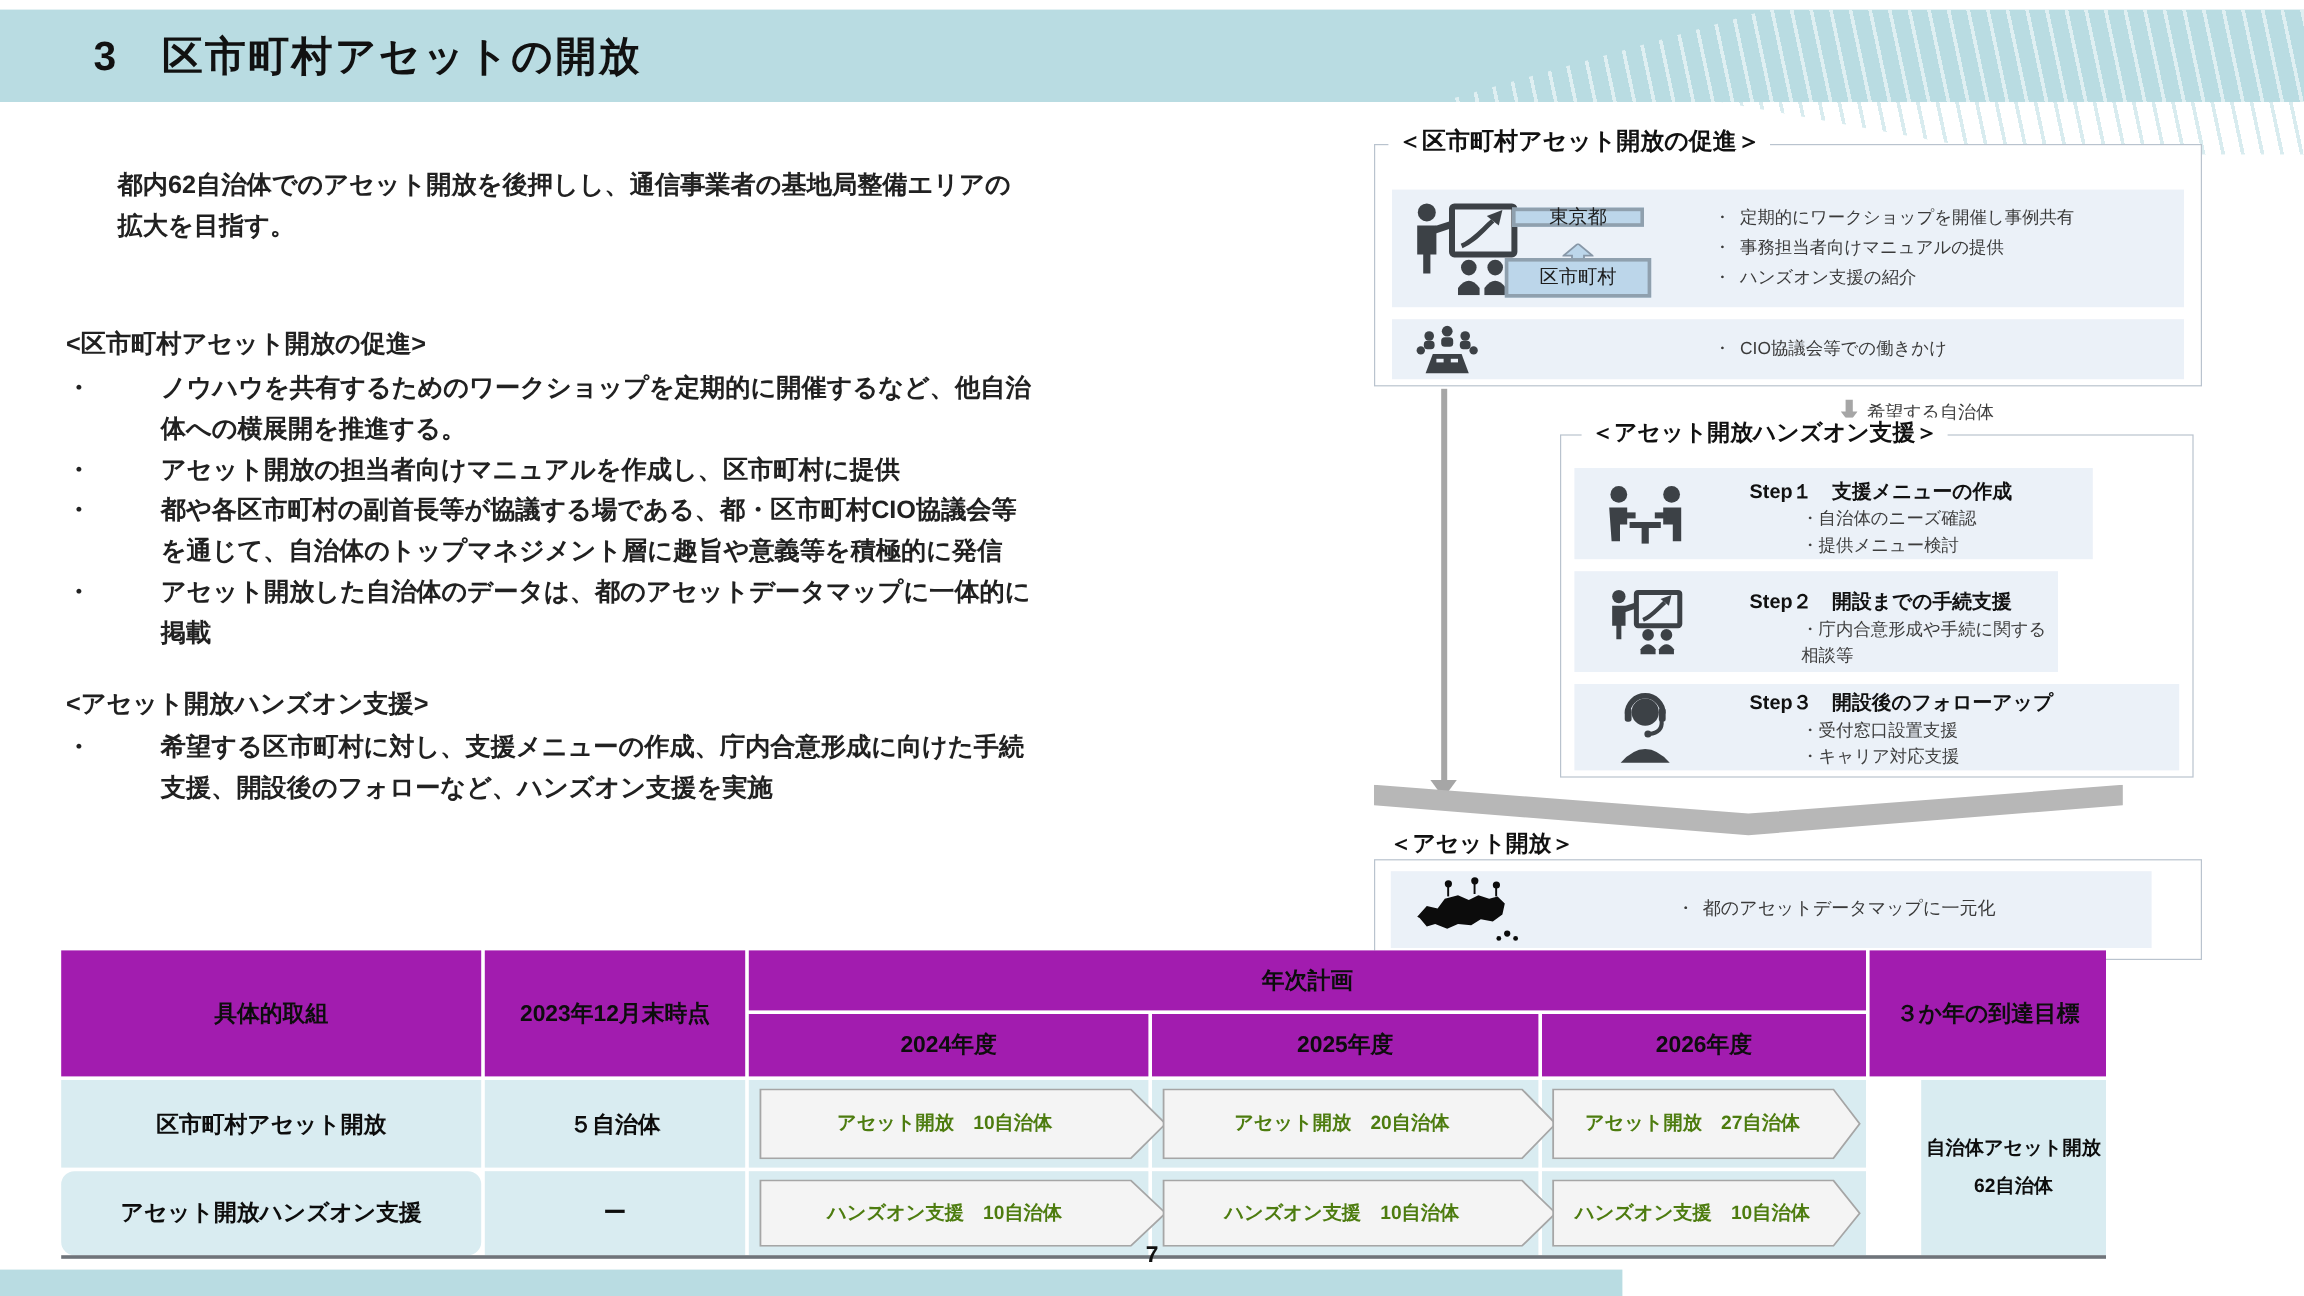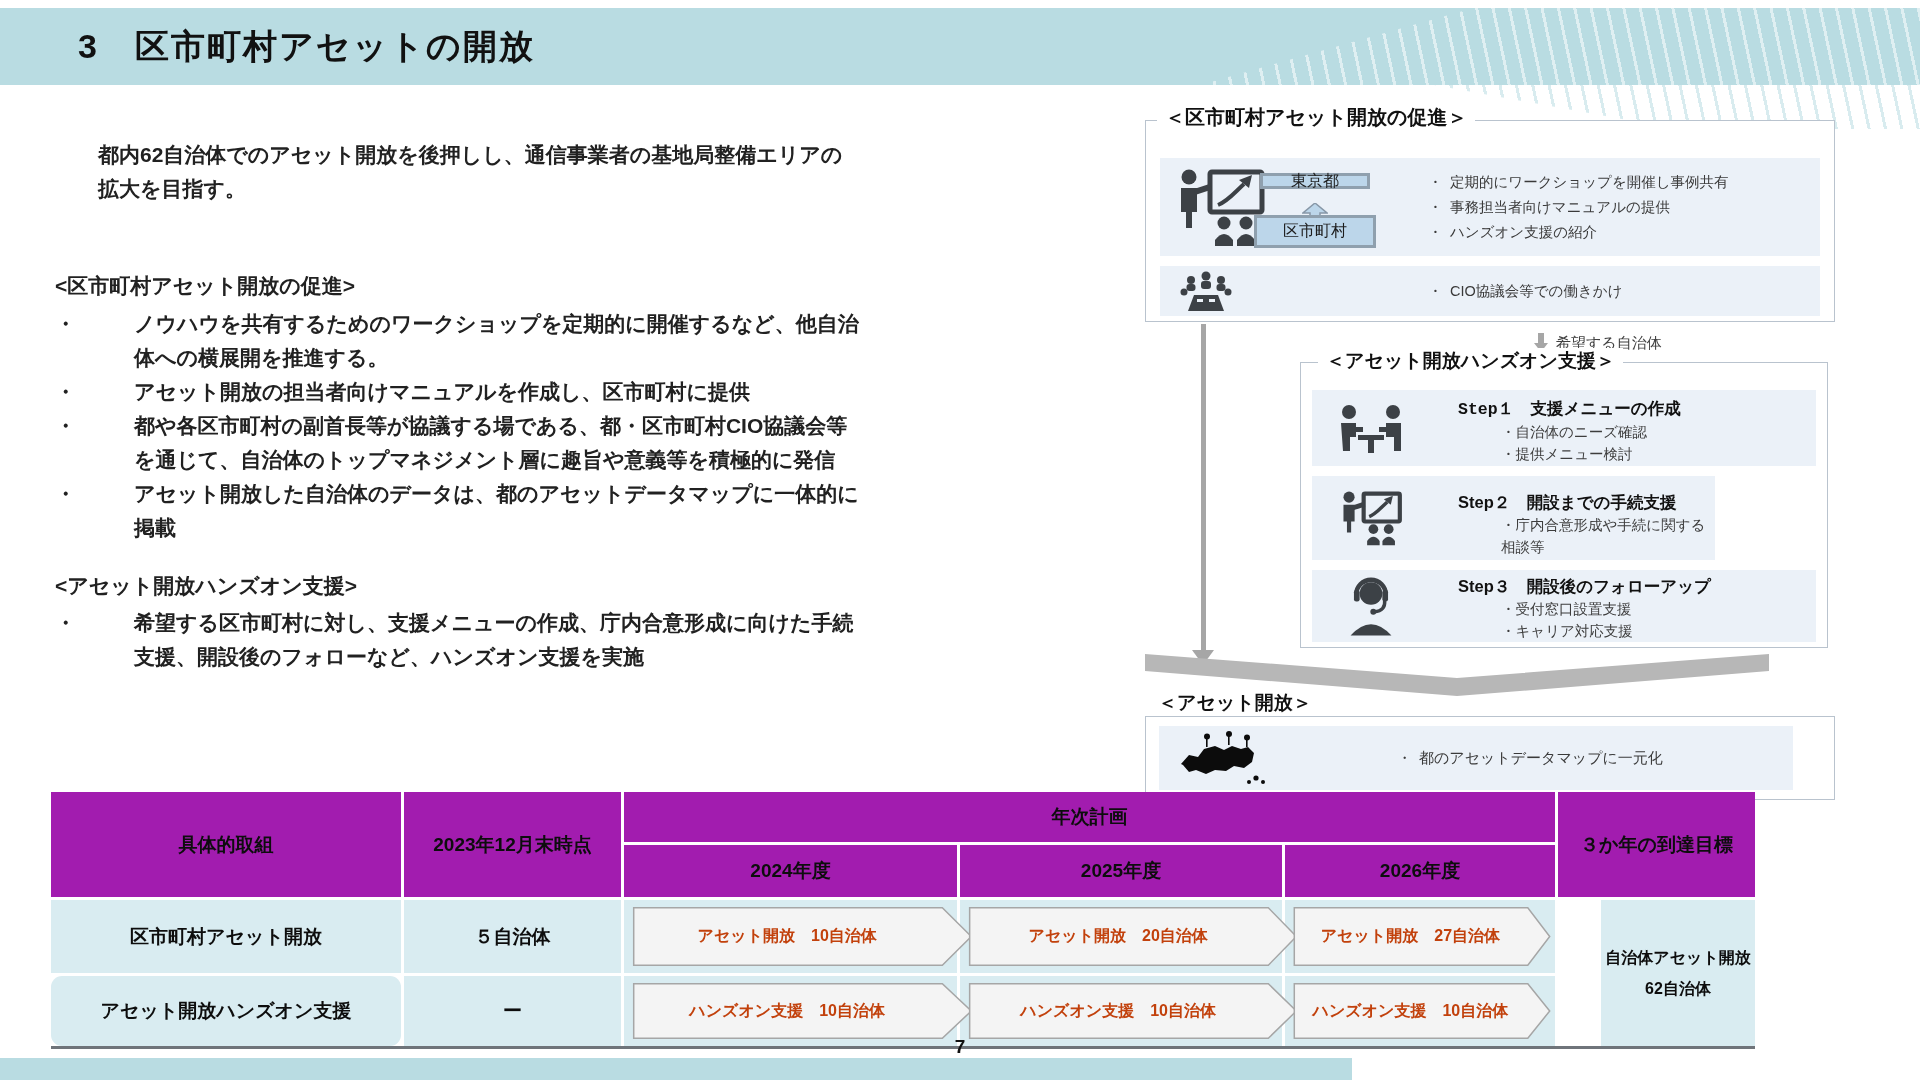--- a/index.html
+++ b/index.html
@@ -46,21 +46,21 @@
     grid-template-rows:50px 52px 73px 70px; gap:3px; background:#fff; }
   .th { background:#a21caf; display:flex; align-items:center; justify-content:center;
     font-size:19px; font-weight:700; color:#0d0d0d; text-align:center; }
   .td { background:#d9ecf1; display:flex; align-items:center; justify-content:center;
     font-size:19px; font-weight:700; color:#0d0d0d; text-align:center; }
   .arrowcell { background:#d9ecf1; position:relative; }
   .penta { position:absolute; left:8px; right:-16px; top:7px; bottom:7px; z-index:2; }
   .penta.last { right:4px; }
   .penta svg { position:absolute; inset:0; width:100%; height:100%; }
   .penta span { position:absolute; inset:0; display:flex; align-items:center; justify-content:center;
-    padding-right:9%; font-size:16px; font-weight:700; color:#c2410c; }
+    padding-right:9%; font-size:16px; font-weight:700; color:#4d7c0f; }
   .goalcell { font-size:16px; line-height:31px; }
   .table-underline { position:absolute; left:51px; top:1046px; width:1704px; height:3px; background:#6f747a; }
 
   
   .footer-bar { position:absolute; left:0; top:1058px; width:1352px; height:22px; background:#b9dce2; }
   .page-num { position:absolute; left:0; top:1036px; width:1920px; text-align:center;
     font-size:19px; font-weight:600; color:#111; }
 </style>
 </head>
 <body>
@@ -174,21 +174,21 @@
 <div class="varrow-head"></div>
 
 <svg class="abs" style="left:1534px; top:333px;" width="14" height="20" viewBox="0 0 14 20">
   <polygon points="4,0 10,0 10,10 14,10 7,19 0,10 4,10" fill="#a6a6a6"></polygon>
 </svg>
 <div class="abs flow-label" style="left:1556px; top:334px;">希望する自治体</div>
 
 <div class="dbox" style="left:1300px; top:362px; width:528px; height:286px;"></div>
 <div class="dtitle" style="left:1318px; top:348px; font-size:19px;">＜アセット開放ハンズオン支援＞</div>
 
-<div class="drow" style="left:1312px; top:390px; width:504px; height:76px;font-family:Liberation Mono, monospace;">
+<div class="drow" style="left:1312px; top:390px; width:432px; height:76px;">
   <svg class="abs" style="left:26px; top:13px;" width="66" height="52" viewBox="0 0 66 52">
     <g fill="#3c4146">
       <circle cx="11" cy="9" r="7"></circle>
       <path d="M3 20 h15 v14 h-6 v14 h-7 z"></path>
       <rect x="15" y="24" width="10" height="5"></rect>
       <circle cx="55" cy="9" r="7"></circle>
       <path d="M48 20 h15 v28 h-7 v-14 h-8 z"></path>
       <rect x="41" y="24" width="10" height="5"></rect>
       <rect x="20" y="32" width="26" height="5"></rect>
       <rect x="30" y="37" width="6" height="13"></rect>

